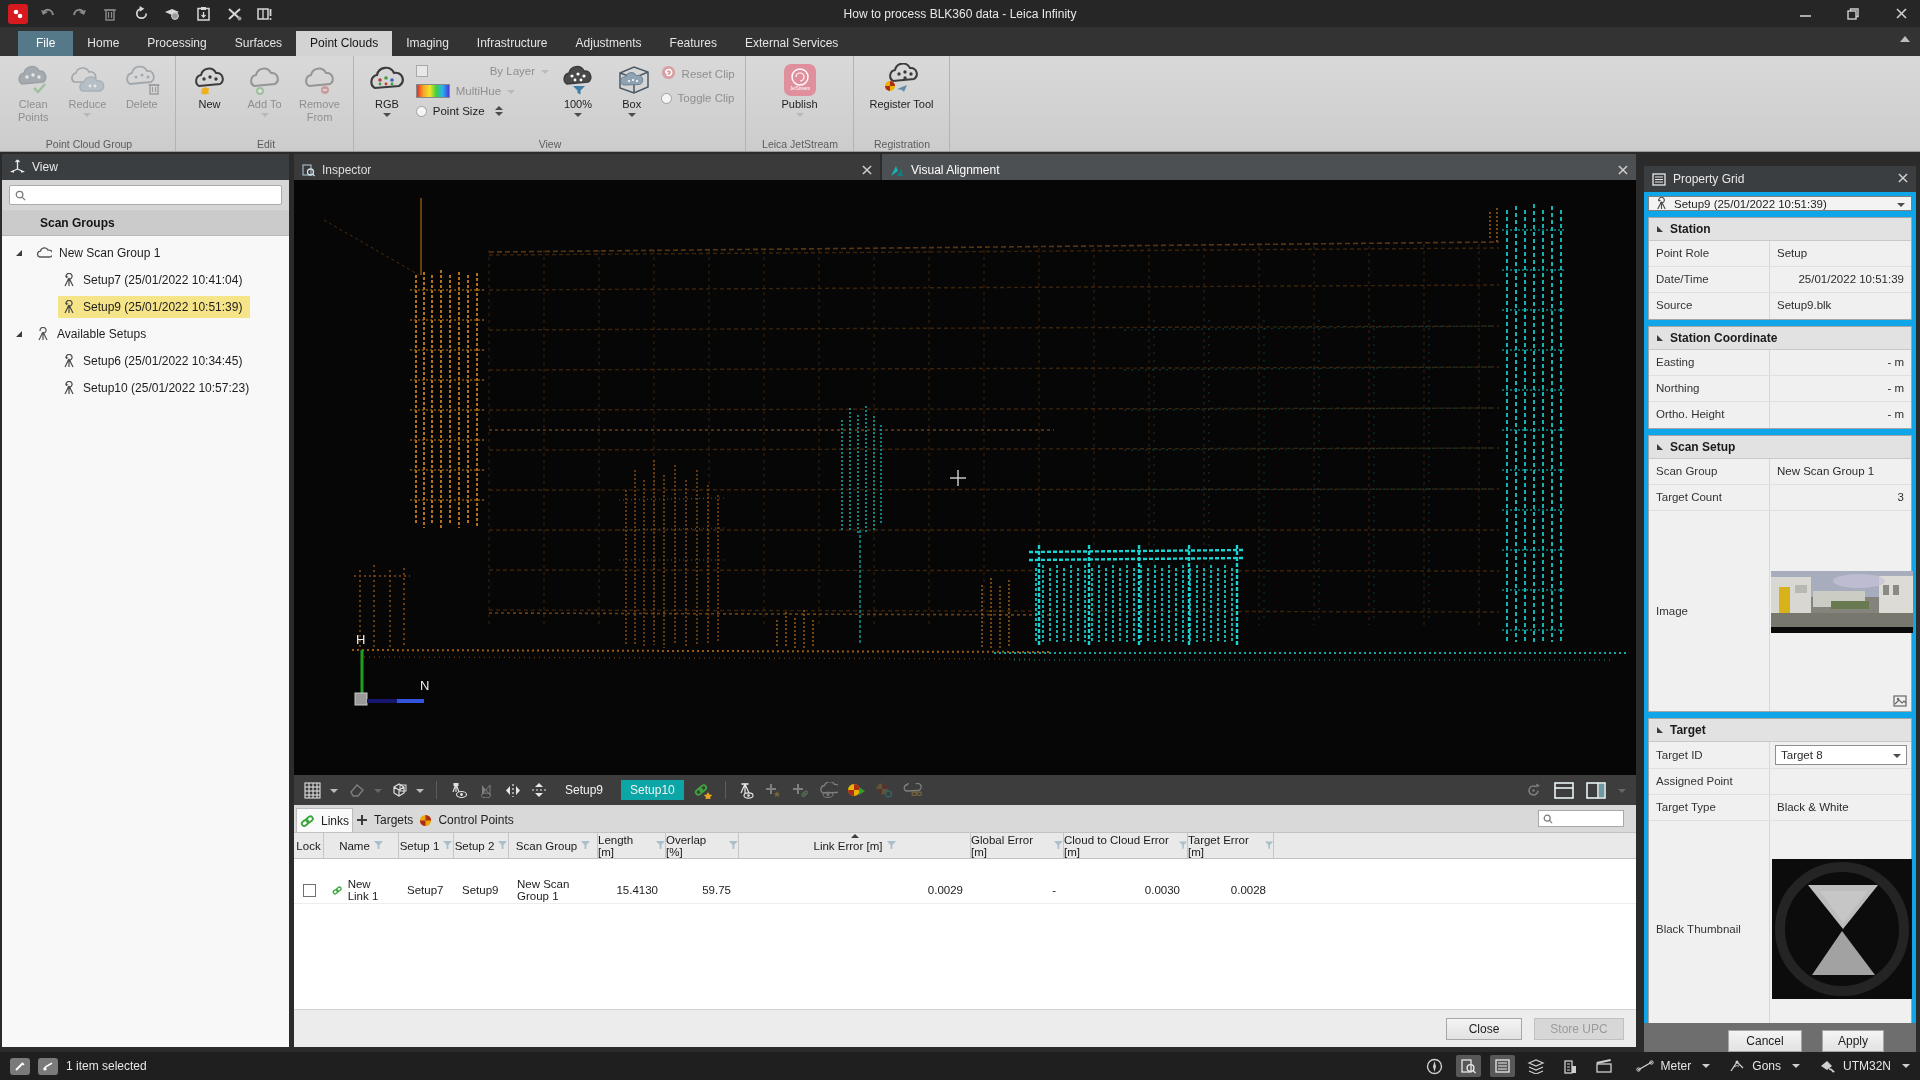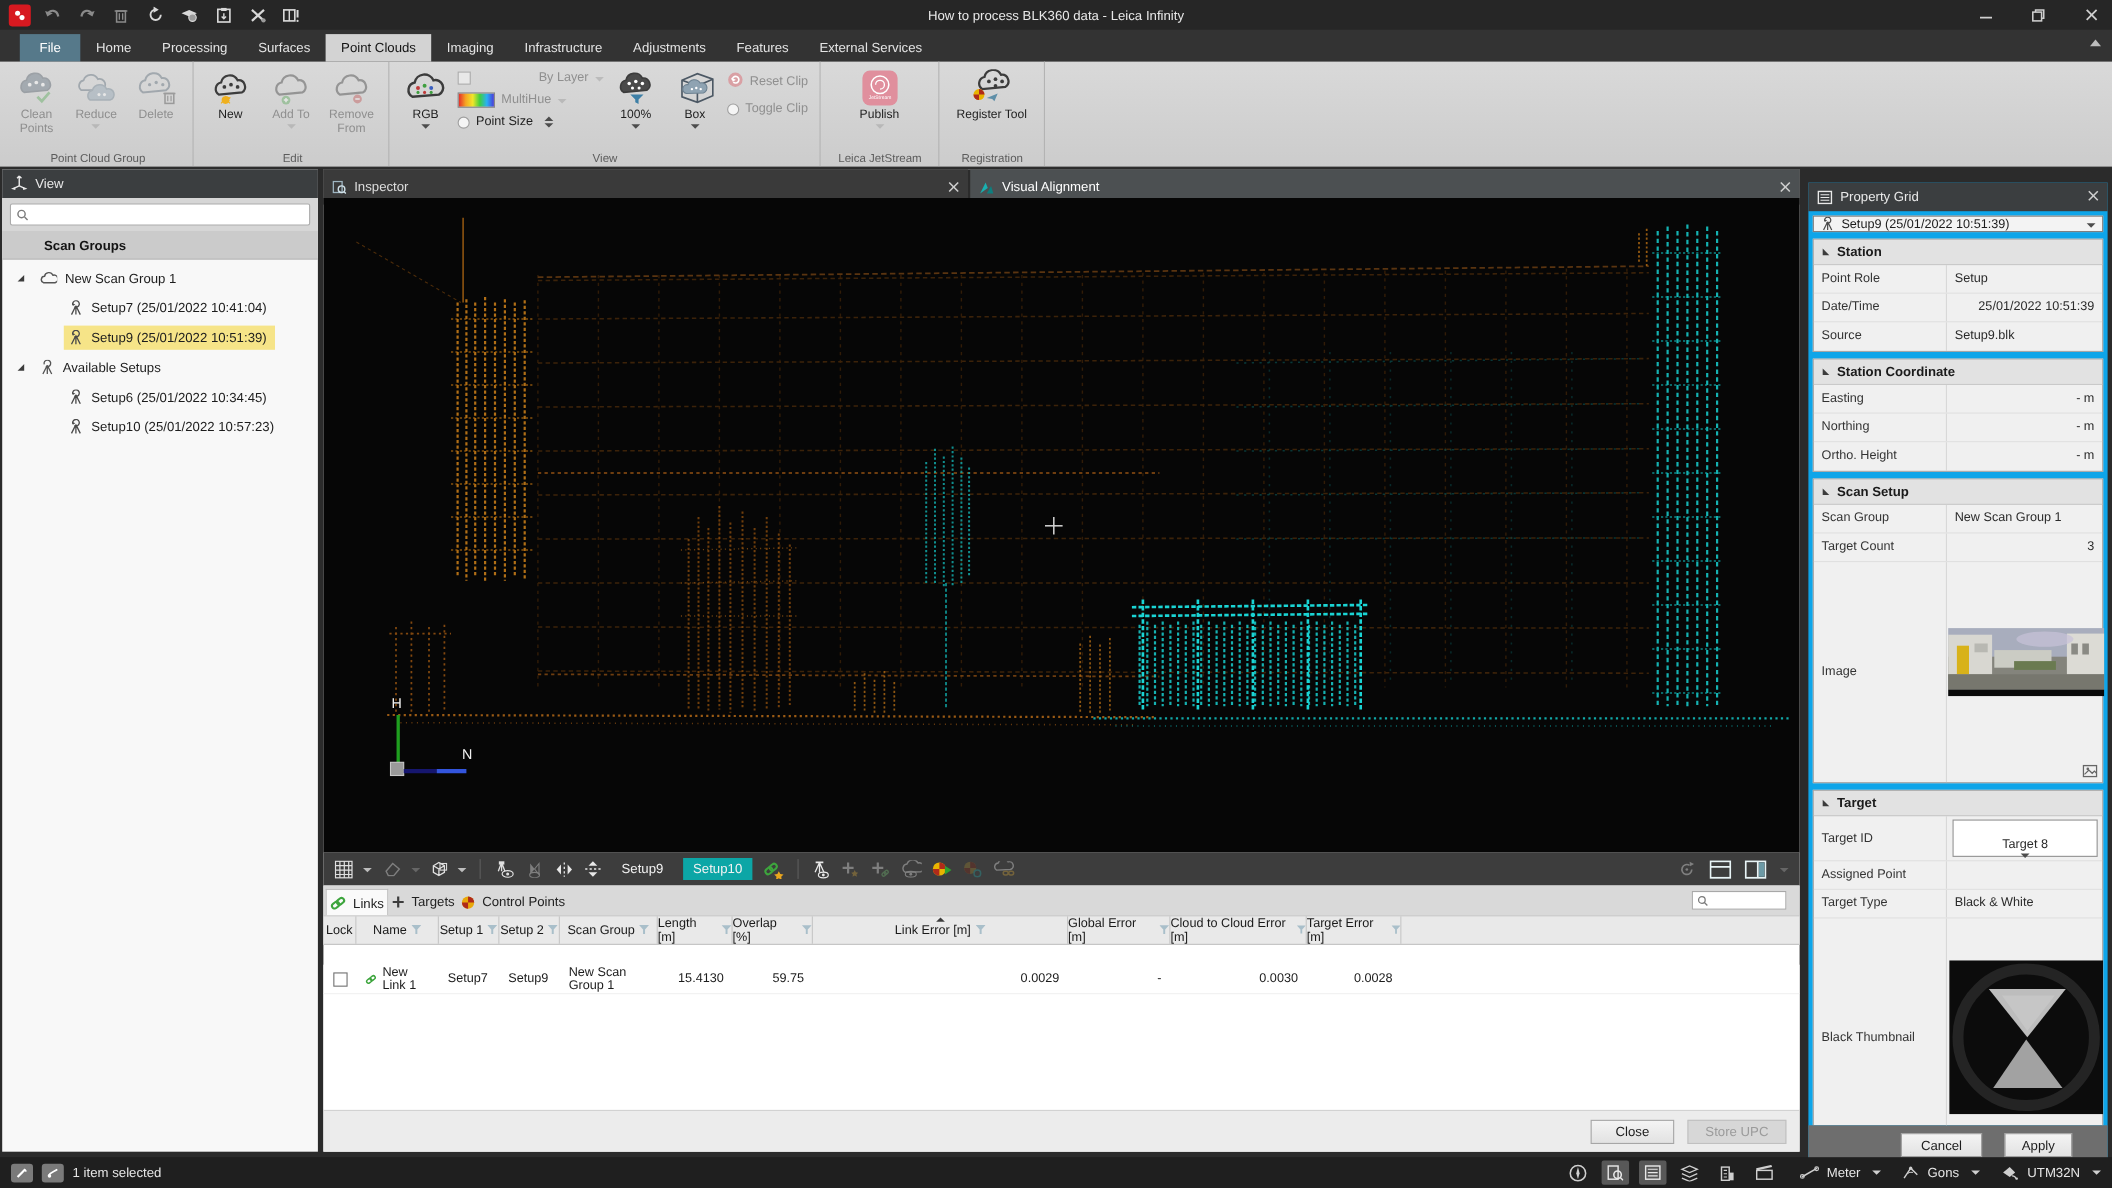--- a/index.html
+++ b/index.html
@@ -96,21 +96,21 @@
   #pg-combo { height:24px; background:#f3f3f3; border:1px solid #7f7f7f; display:flex; align-items:center; gap:6px; padding:0 6px; font-size:11.5px; }
   .pg-section { border:1px solid #a5a5a5; background:#f0f0f0; }
   .pg-sec-hdr { height:23px; background:#e2e2e2; border-bottom:1px solid #c9c9c9; display:flex; align-items:center; gap:7px; padding-left:8px; font-weight:bold; font-size:12px; color:#1b1b1b; }
   .pg-sec-hdr .exp2 { width:0; height:0; border-right:6px solid transparent; border-bottom:6px solid #3c3c3c; }
   .pg-row { display:flex; border-bottom:1px solid #e0e0e0; min-height:26px; font-size:11.5px; color:#333; }
   .pg-row:last-child { border-bottom:none; }
   .pg-label { width:120px; padding:6px 0 0 7px; }
   .pg-label.vc { display:flex; align-items:center; padding-top:0; }
   .pg-value { flex:1; border-left:1px solid #d8d8d8; padding:6px 7px 0 7px; color:#2b2b2b; }
   .pg-value.r { text-align:right; }
-  .pg-combo2 { height:20px; margin:3px 4px 3px 5px; background:#fff; border:1px solid #8f8f8f; display:flex; align-items:center; padding:16px 5px;flex-direction:column; }
+  .pg-combo2 { height:20px; margin:3px 4px 3px 5px; background:#fff; border:1px solid #8f8f8f; display:flex; align-items:center; padding:2px 5px; }
   .pg-combo2 .grow { flex:1; }
   #pg-footer { height:36px; background:#6e6e6e; display:flex; align-items:center; justify-content:flex-end; gap:20px; padding-right:12px; }
 
   
   #statusbar { position:absolute; left:0; top:1052px; width:1920px; height:28px; background:#1f1f1f; color:#e6e6e6; display:flex; align-items:center; padding:0 10px; gap:8px; }
   .sb-btn { width:20px; height:17px; background:#7a7a7a; border-radius:3px; display:flex; align-items:center; justify-content:center; }
   .sb-right { margin-left:auto; display:flex; align-items:center; gap:9px; }
   .sb-tool { width:25px; height:22px; display:flex; align-items:center; justify-content:center; border-radius:2px; }
   .sb-tool.pressed { background:#585858; }
   .sb-drop { display:flex; align-items:center; gap:7px; margin-left:10px; }

